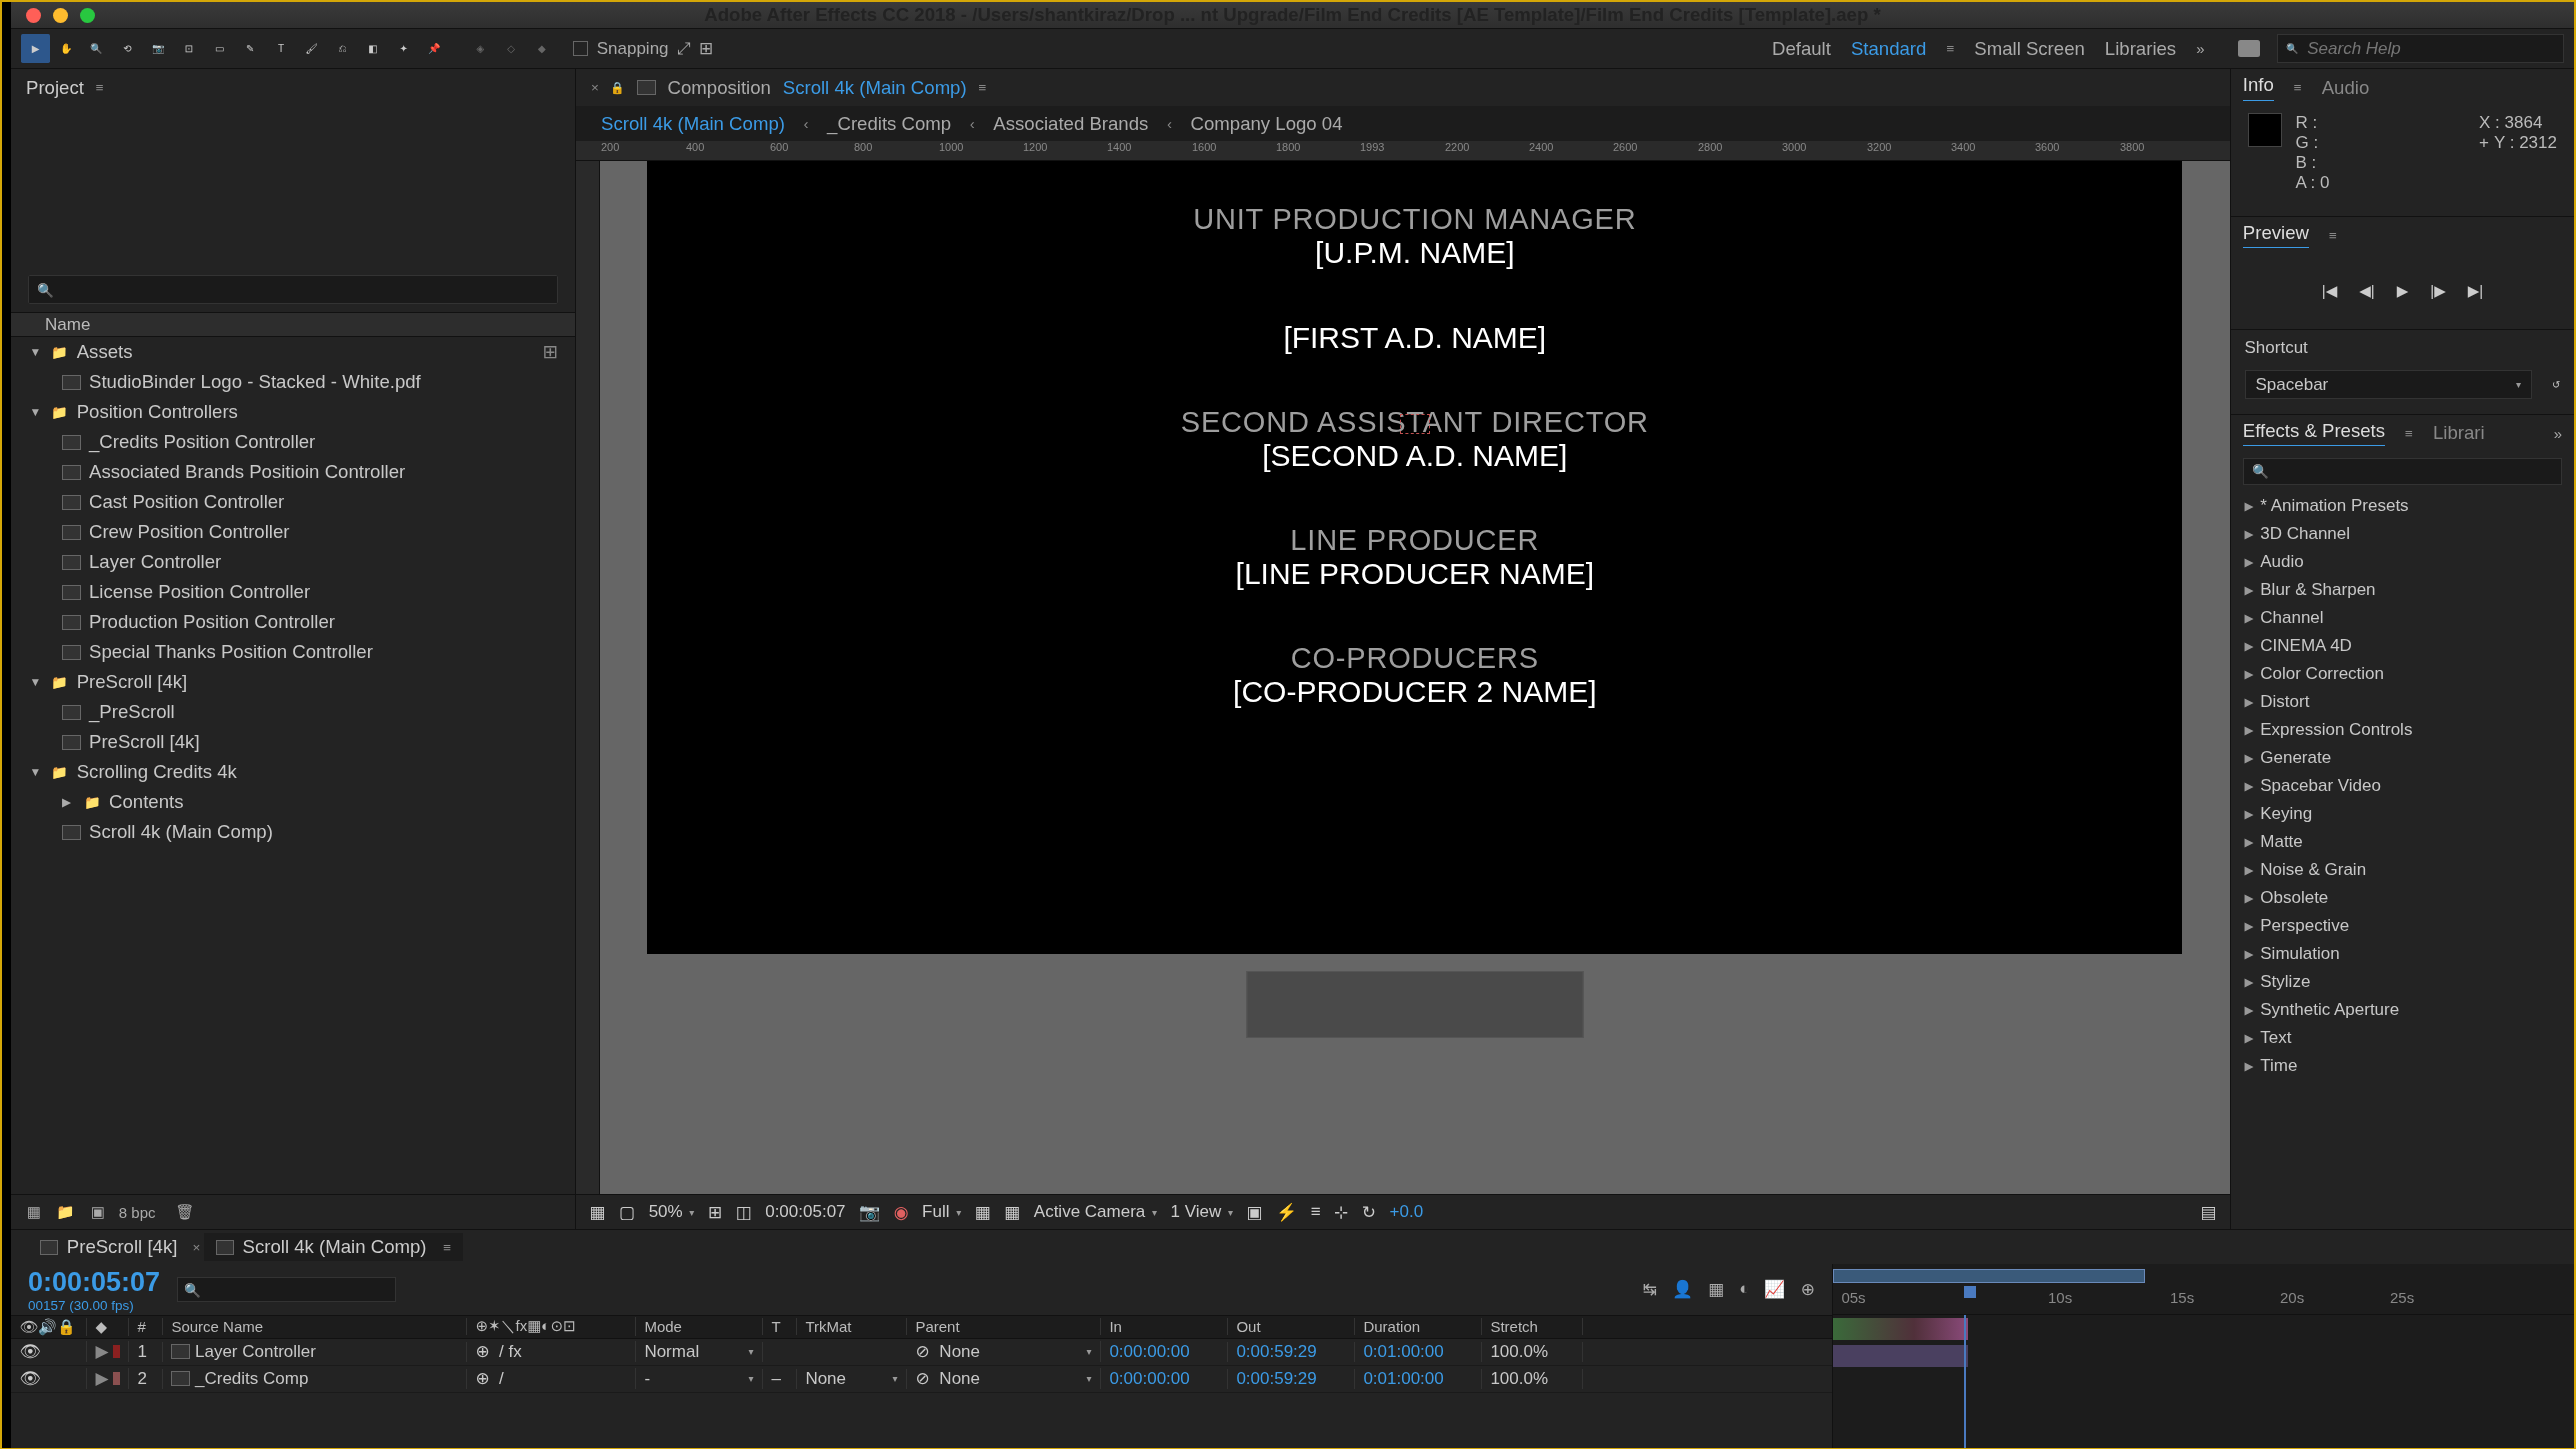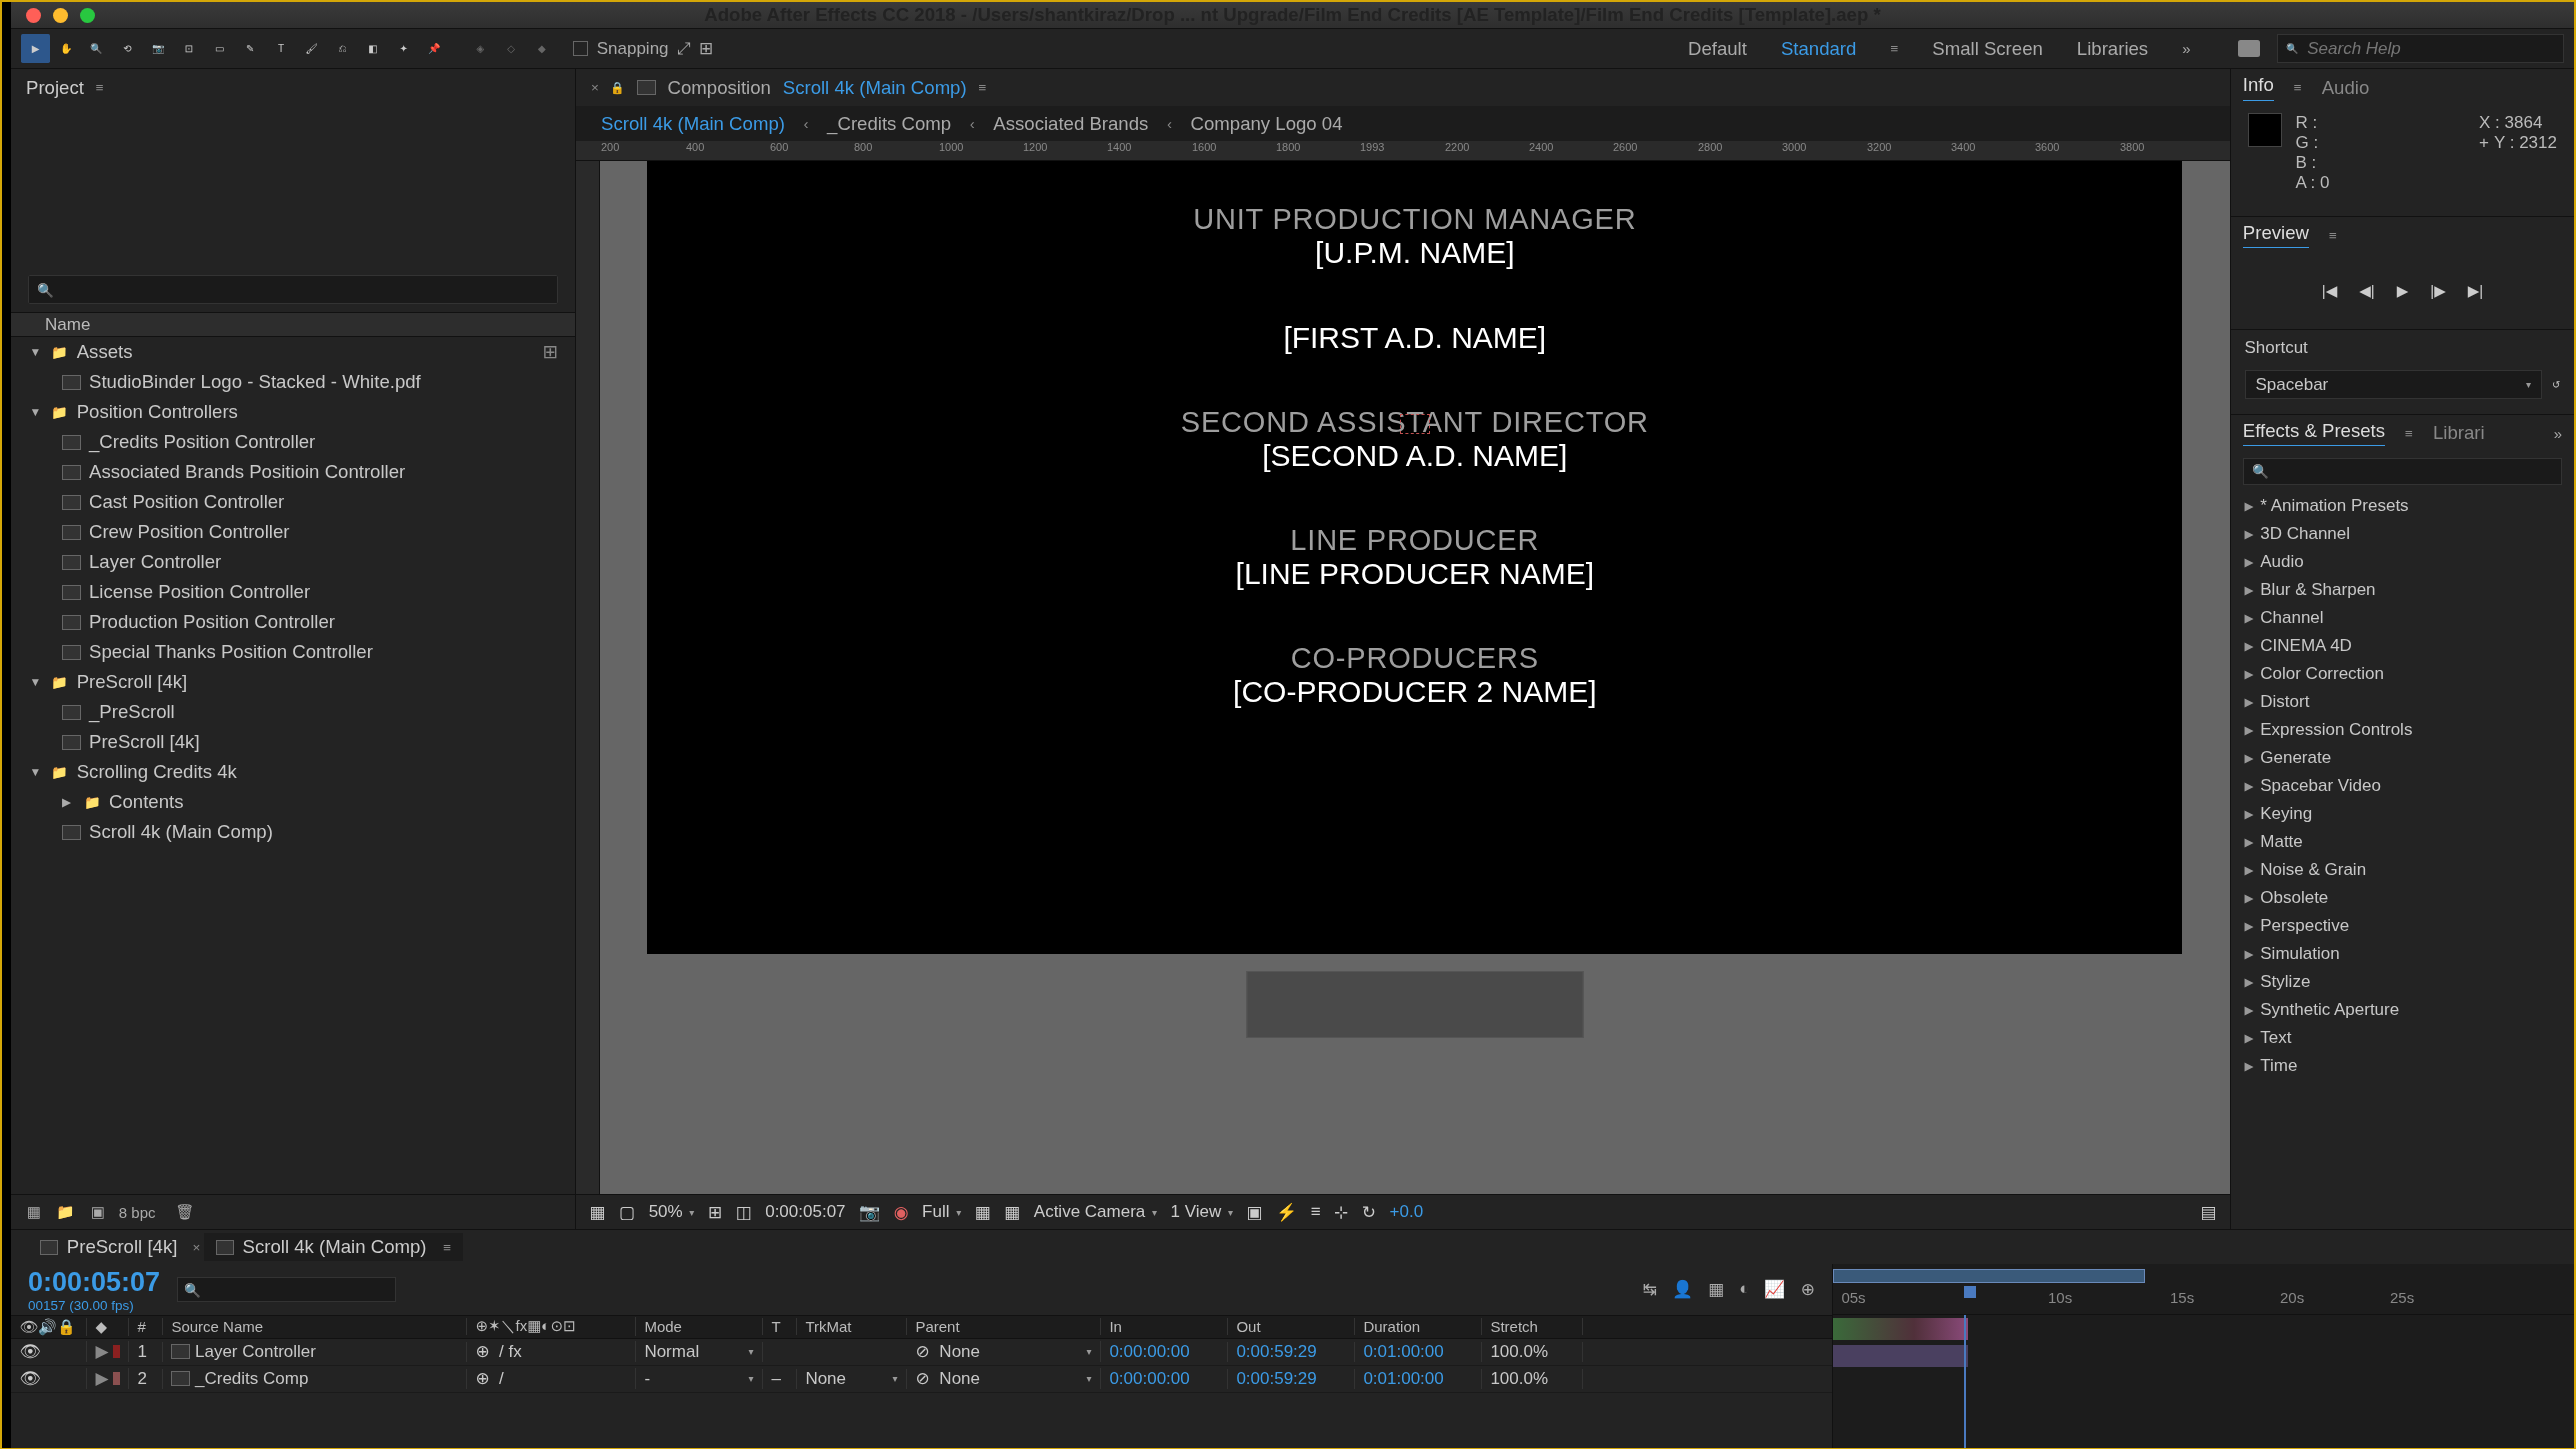--- a/index.html
+++ b/index.html
@@ -14,21 +14,21 @@
 .title-text { position: absolute; left: 0; right: 0; text-align: center; font-size: 18.6px; font-weight: 600; color: #222; pointer-events: none; }
 
 
 .toolbar { height: 40px; background: #232323; display: flex; align-items: center; padding: 0 10px; border-bottom: 0.8px solid #111; }
 .tool-group { display: flex; gap: 1.7px; align-items: center; }
 .tool-btn { width: 29px; height: 29px; display: flex; align-items: center; justify-content: center; color: #ccc; border-radius: 1.7px; }
 .tool-btn.active { background: #2d578c; }
 .tool-sep { width: 17px; }
 .snap-area { display: flex; align-items: center; gap: 8.4px; margin-left: 17px; color: #aaa; font-size: 17px; }
 .snap-check { width: 15px; height: 15px; border: 0.8px solid #666; display: inline-block; }
-.workspaces { margin-left: auto; display: flex; gap: 34px; align-items: center; font-size: 18.6px; text-align: right; }
+.workspaces { margin-left: auto; display: flex; gap: 20px; align-items: center; font-size: 18.6px; text-align: right; }
 .ws { color: #aaa; } .ws.active { color: #3b9be6; }
 .chev2 { color: #aaa; font-size: 15px; }
 .sync-icon { width: 22px; height: 17px; background: #888; border-radius: 2.5px; margin-left: 13.5px; }
 .search-box { display: flex; align-items: center; background: #1a1a1a; border: 0.8px solid #333; height: 29px; width: 287px; margin-left: 17px; padding: 0 8.4px; gap: 8.4px; }
 .search-box input { background: transparent; border: none; color: #ccc; font-size: 17px; outline: none; flex: 1; font-style: italic; }
 
 
 .body-row { flex: 1; display: flex; min-height: 0; }
 
 
@@ -418,21 +418,21 @@
    <div class="preview-body">
     <span class="play-btn">|◀</span>
     <span class="play-btn">◀|</span>
     <span class="play-btn">▶</span>
     <span class="play-btn">|▶</span>
     <span class="play-btn">▶|</span>
    </div>
 
    <div style="padding:8.4px 13.5px 3.4px 13.5px;font-size:17px;border-top:0.8px solid #111">Shortcut</div>
    <div class="shortcut-body">
-    <div style="display:flex;gap:10px;align-items:center">
+    <div style="display:flex;gap:20px;align-items:center">
      <div class="shortcut-sel" style="flex:1">
       <span>Spacebar</span>
               <span class="vf-drop">▾</span>
      </div>
      <span>↺</span>
     </div>
    </div>
 
    <div class="rp-tabrow" style="border-top:0.8px solid #111">
     <span class="rp-tab active">Effects &amp; Presets</span>

